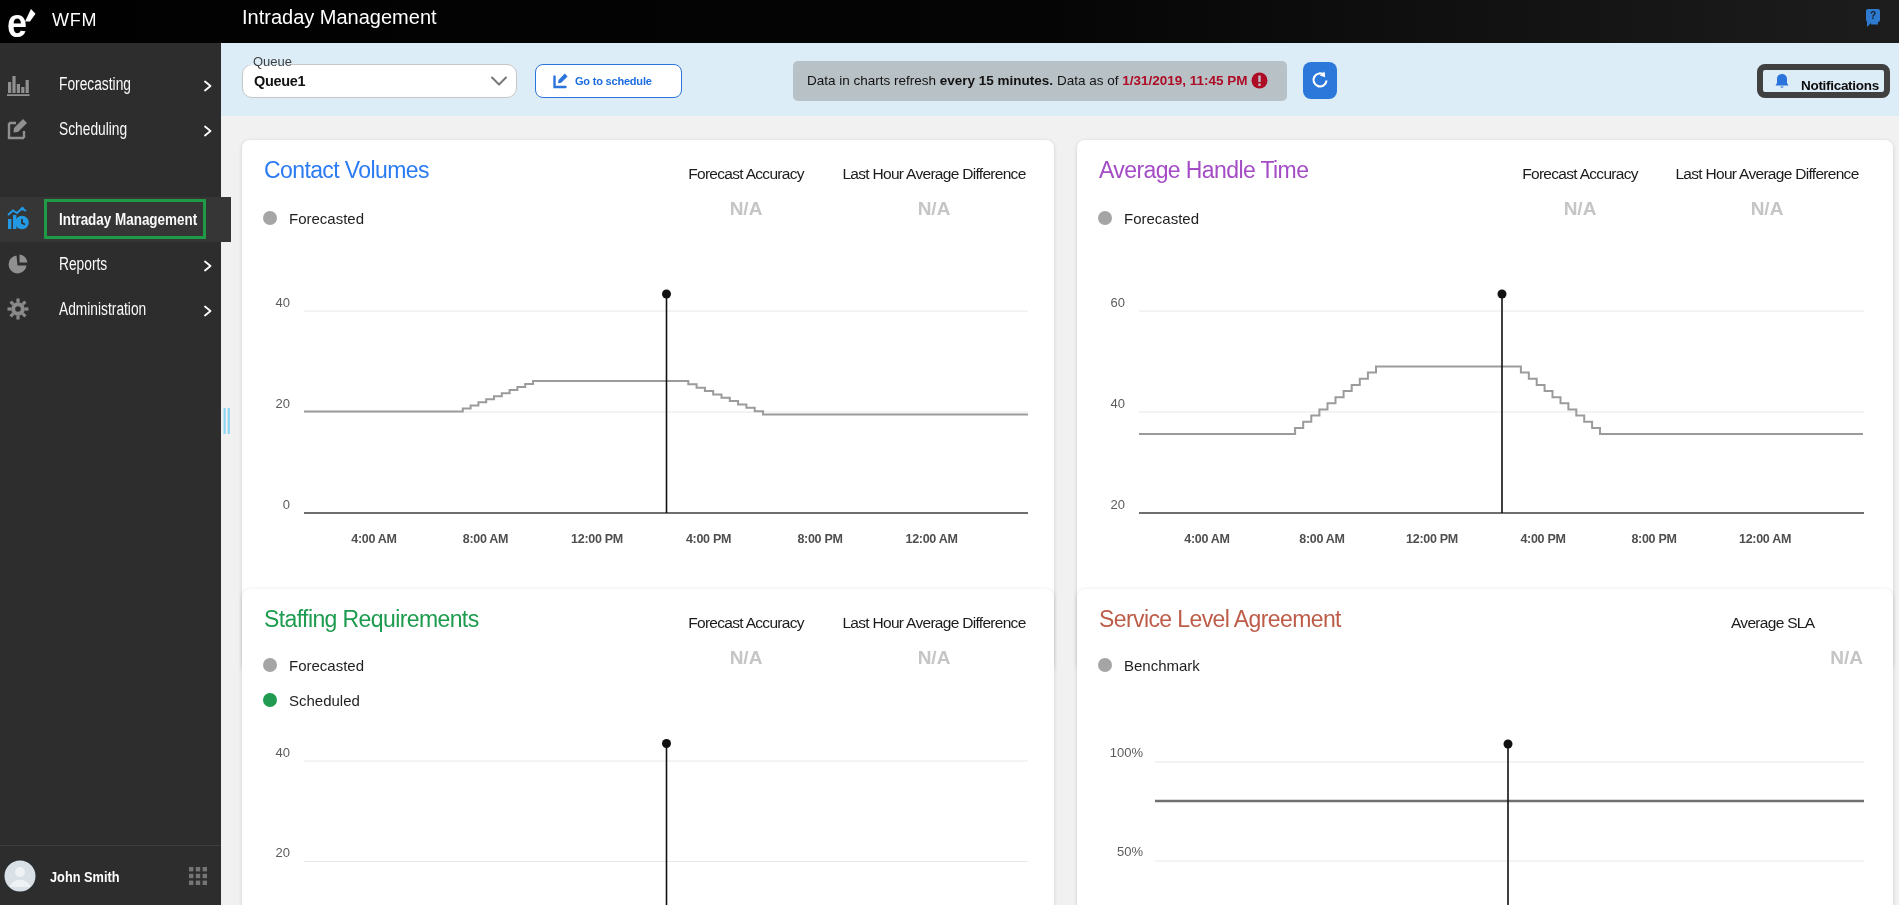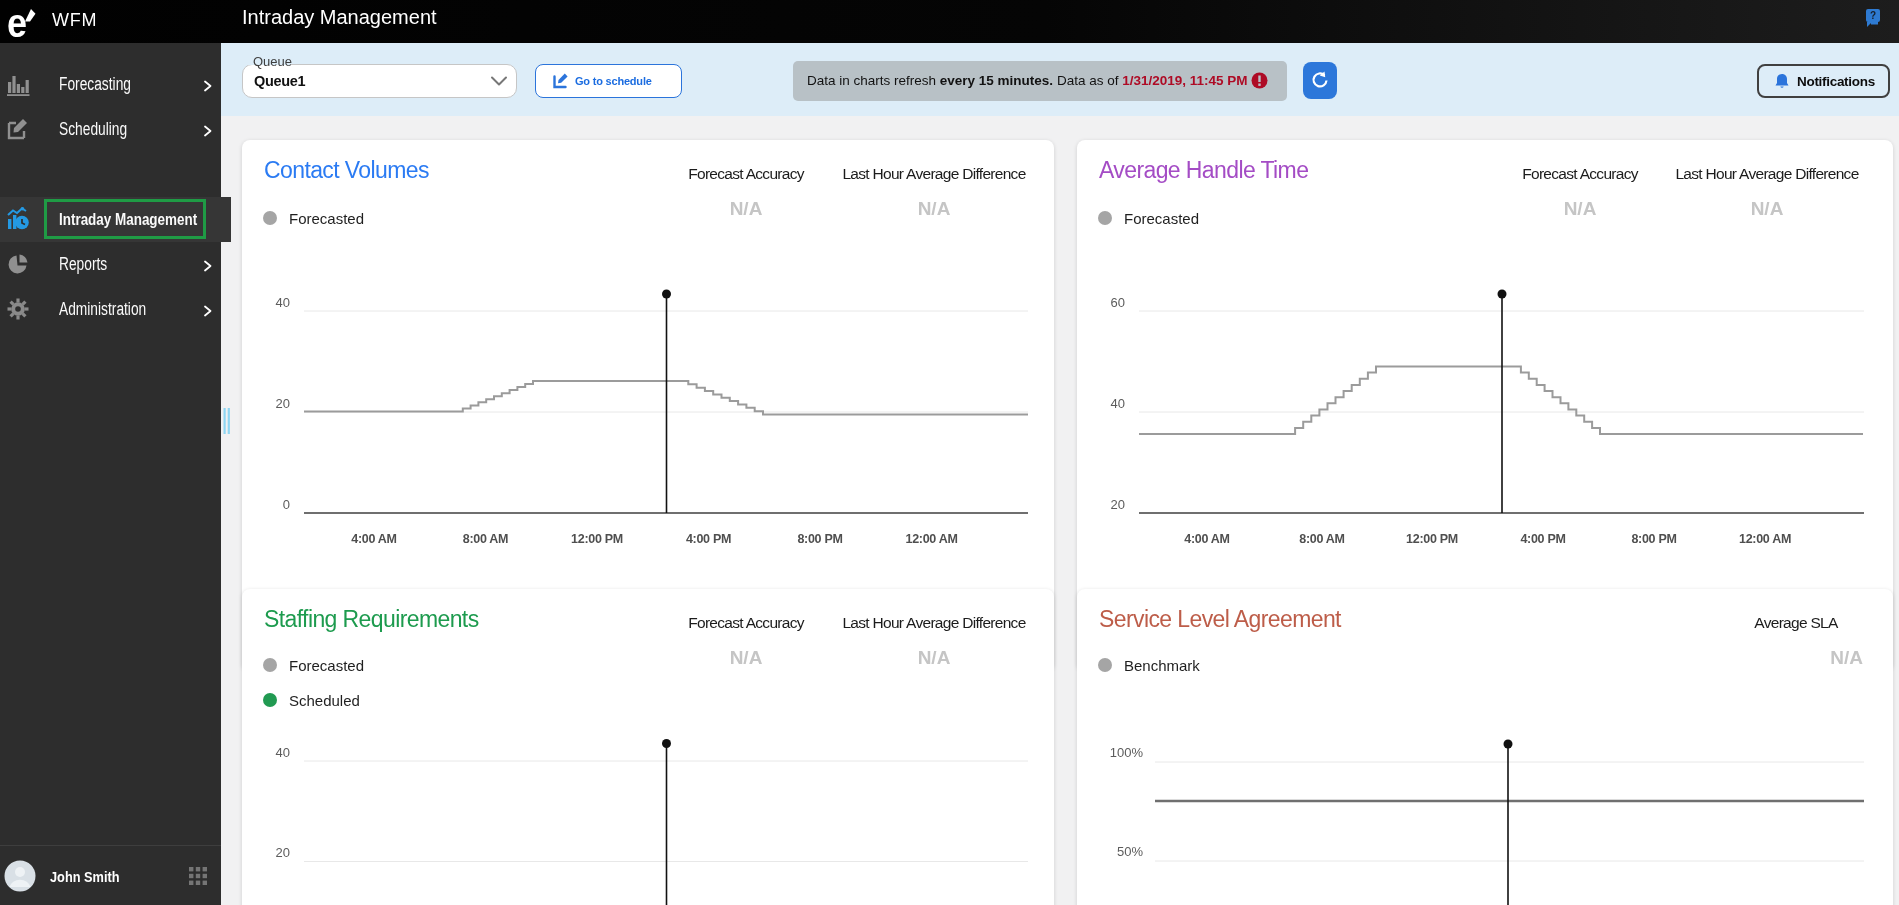--- a/index.html
+++ b/index.html
@@ -17,21 +17,21 @@
 #toolbar { position:absolute; left:221px; top:43px; width:1678px; height:73px; background:#ddedf8; }
 .qbox { position:absolute; left:242px; top:64px; width:275px; height:34px; background:#fff; border:1px solid #c6c6c6; border-radius:10px; }
 .qnotch { position:absolute; left:247px; top:63px; width:44px; height:2px; background:#ddedf8; }
 .qlabel { position:absolute; left:253px; top:53.5px; font-size:13px; color:#3f3f3f; }
 .qval { position:absolute; left:254px; top:64px; height:34px; line-height:34px; font-size:14.5px; font-weight:bold; color:#111; letter-spacing:-0.3px; }
 .btn-sched { position:absolute; left:535px; top:64px; width:147px; height:34px; background:#fff; border:1px solid #2b74db; border-radius:8px; }
 .btn-sched span { position:absolute; left:39px; top:0; height:32px; line-height:32px; color:#1b6ce0; font-size:11px; font-weight:bold; white-space:nowrap; letter-spacing:-0.2px; }
 .infobox { position:absolute; left:793px; top:61px; width:494px; height:40px; background:#b8c1c6; border-radius:5px; font-size:13.5px; color:#121212; line-height:40px; padding-left:14px; white-space:nowrap; }
 .infobox .red { color:#ae0b25; font-weight:bold; }
 .btn-refresh { position:absolute; left:1303px; top:62px; width:34px; height:37px; background:#2c77da; border-radius:8px; }
-.btn-notif { position:absolute; left:1757px; top:64px; width:133px; height:34px; border:2px solid #404040; border-radius:8px; }
+.btn-notif { position:absolute; left:1757px; top:64px; width:133px; height:34px; border:6px solid #404040; border-radius:8px; }
 .btn-notif span { position:absolute; left:38px; top:0; height:32px; line-height:32px; color:#0d0d0d; font-size:13.5px; letter-spacing:-0.3px; font-weight:bold; }
 .card { position:absolute; width:812px; height:531px; background:#fff; border-radius:8px; box-shadow:0 1px 4px rgba(0,0,0,0.14); }
 .card .title { position:absolute; left:22px; top:17px; font-size:23px; letter-spacing:-0.6px; }
 .card .colhdr { position:absolute; top:25px; width:260px; text-align:center; font-size:15.5px; letter-spacing:-0.7px; color:#1c1c1c; }
 .card .na { position:absolute; top:58px; width:260px; text-align:center; font-size:19px; font-weight:bold; color:#c5c5c5; }
 .leg { position:absolute; left:21px; height:15px; }
 .leg .dot { position:absolute; left:0; top:0; width:14px; height:14px; border-radius:50%; background:#a5a5a5; }
 .leg .txt { position:absolute; left:26px; top:-1px; font-size:15px; color:#1f1f1f; white-space:nowrap; }
 svg { position:absolute; left:0; top:0; }
 .ylab { font-size:13px; fill:#5c5c5c; }
@@ -265,21 +265,21 @@
     <text class="ylab" x="48" y="267.5" text-anchor="end">20</text>
     <line x1="62" y1="172" x2="786" y2="172" stroke="#e8e8e8" stroke-width="1"></line>
     <line x1="62" y1="272.5" x2="786" y2="272.5" stroke="#e8e8e8" stroke-width="1"></line>
     <line x1="424.5" y1="154.5" x2="424.5" y2="316" stroke="#111" stroke-width="1.6"></line>
     <circle cx="424.5" cy="154.5" r="4.5" fill="#111"></circle>
   </svg>
 </div>
 
 <div class="card" style="left:1077px; top:589px; width:816px;">
   <div class="title" style="color:#bd5d49;">Service Level Agreement</div>
-  <div class="colhdr" style="left:654px; width:130px; text-align:center;">Average SLA</div>
+  <div class="colhdr" style="left:654px; width:130px; text-align:left;">Average SLA</div>
   <div class="na" style="left:524px; width:262px; text-align:right;">N/A</div>
   <div class="leg" style="top:69px;">
       <div class="dot"></div>
       <div class="txt">Benchmark</div>
     </div>
   <svg width="816" height="316">
     <text class="ylab" x="66" y="167.5" text-anchor="end">100%</text>
     <text class="ylab" x="66" y="267" text-anchor="end">50%</text>
     <line x1="78" y1="173" x2="787" y2="173" stroke="#e8e8e8" stroke-width="1"></line>
     <line x1="78" y1="272" x2="787" y2="272" stroke="#e8e8e8" stroke-width="1"></line>

